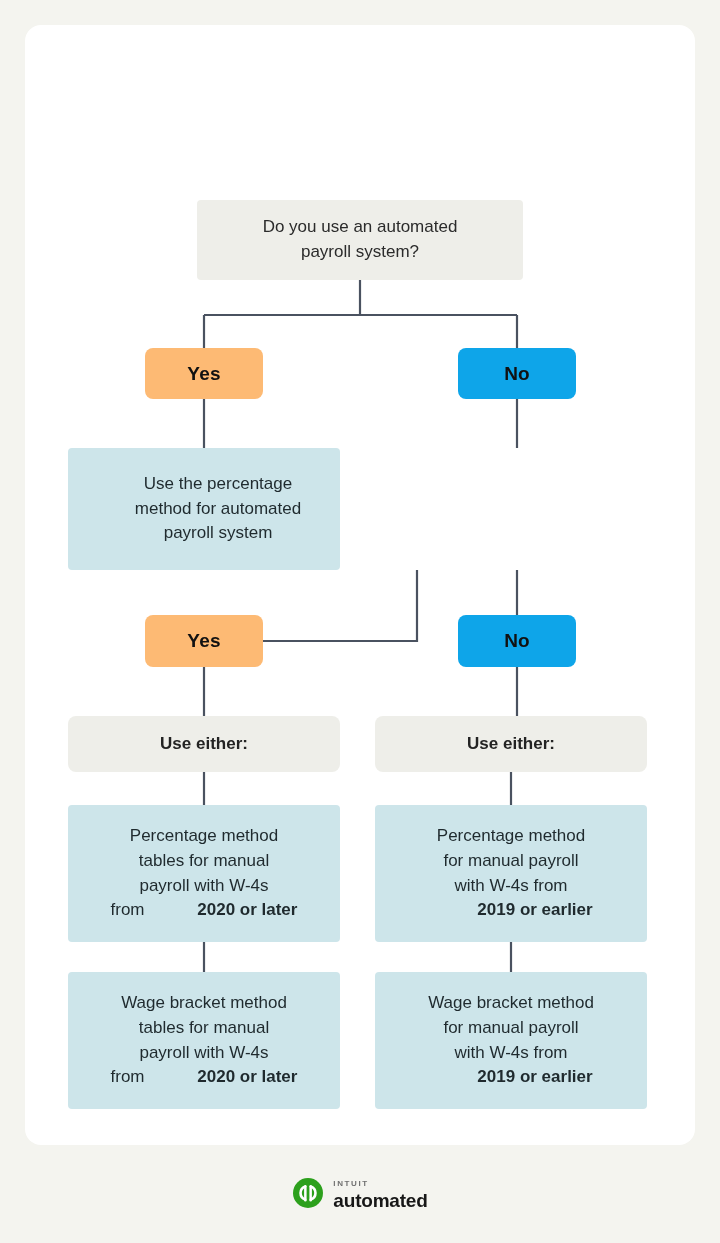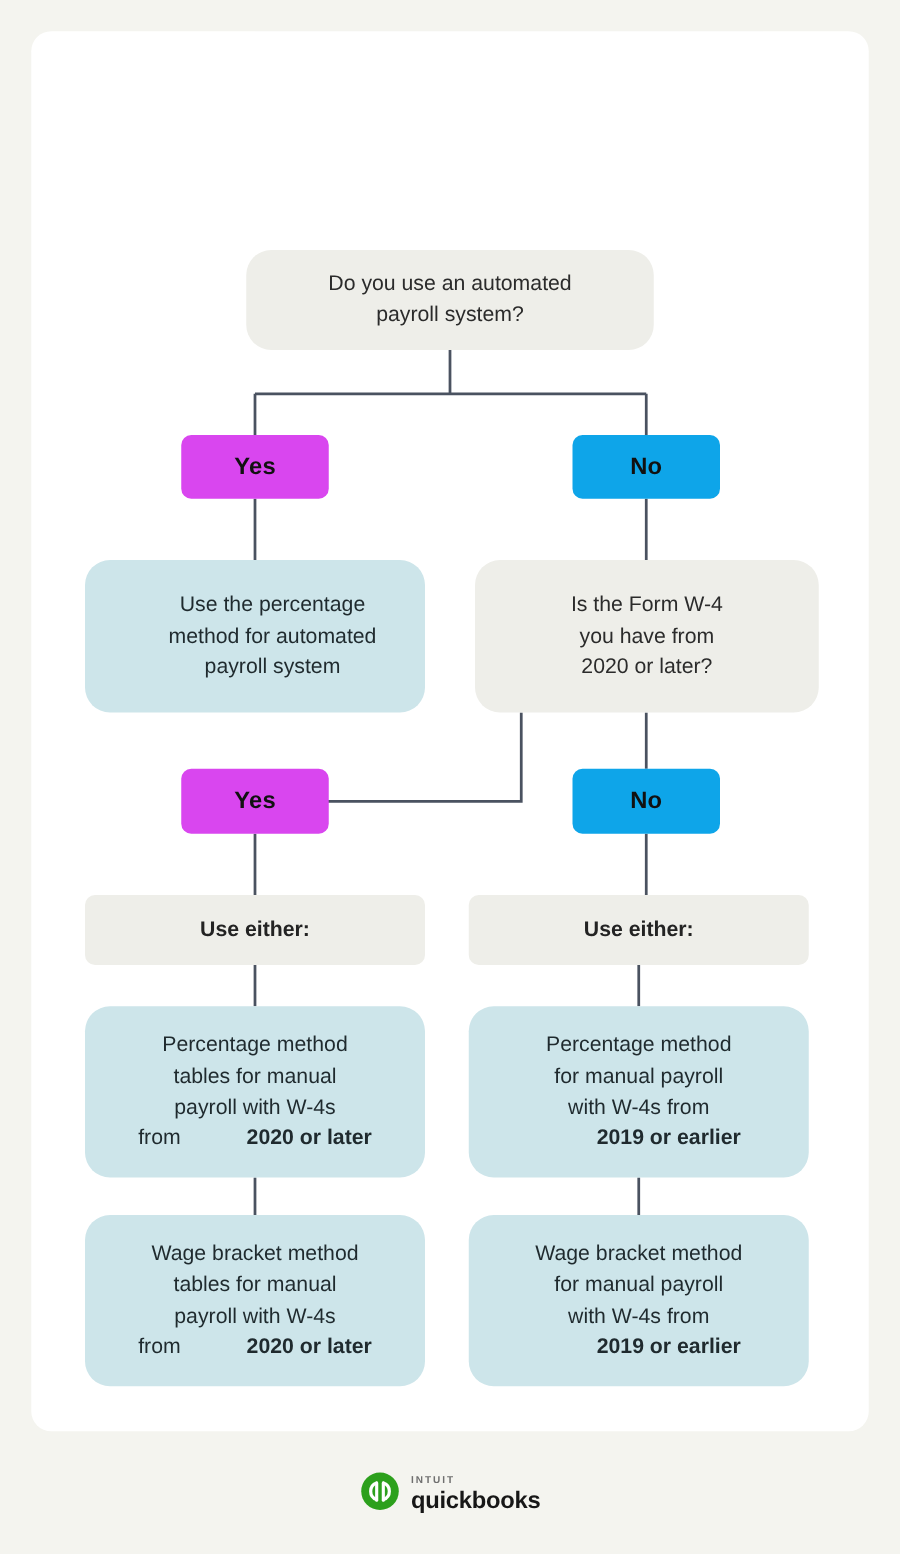--- a/index.html
+++ b/index.html
@@ -54,21 +54,21 @@
     top: 0;
   }
 
   .node {
     position: absolute;
     box-sizing: border-box;
     display: flex;
     align-items: center;
     justify-content: center;
     text-align: center;
-    border-radius: 20px;
+    border-radius: 4px;
   }
   .node .txt {
     display: block;
     width: 100%;
     white-space: pre-line;
   }
 
   
   .q-box {
     background: #eeeee9;
@@ -95,21 +95,21 @@
   }
 
   
   .pill {
     font-size: 19px;
     font-weight: bold;
     color: #111111;
     border-radius: 8px;
     letter-spacing: 0.2px;
   }
-  .pill-yes { background: #d946ef; }
+  .pill-yes { background: #fdba74; }
   .pill-no  { background: #0ea5e9; align-items: center; }
 
   
   .logo {
     position: absolute;
     left: 0;
     top: 1176px;
     width: 720px;
     display: flex;
     align-items: center;
@@ -198,25 +198,20 @@
     <div class="node pill pill-no" style="left:458px; top:348px; width:118px; height:51px;">
       <span class="txt">No</span>
     </div>
 
     <div class="node r-box" style="left:68px; top:448px; width:272px; height:122px;padding-left:28px;">
       <span class="txt">Use the percentage
 method for automated
 payroll system</span>
     </div>
 
-    <div class="node q-box" style="left:380px; top:448px; width:275px; height:122px;">
-      <span class="txt">Is the Form W-4
-you have from
-2020 or later?</span>
-    </div>
 
     <div class="node pill pill-yes" style="left:145px; top:615px; width:118px; height:52px;">
       <span class="txt">Yes</span>
     </div>
 
     <div class="node pill pill-no" style="left:458px; top:615px; width:118px; height:52px;">
       <span class="txt">No</span>
     </div>
 
     <div class="node either-box" style="left:68px; top:716px; width:272px; height:56px;">
@@ -262,17 +257,17 @@
       <circle cx="16" cy="16" r="15" fill="#2ca01c"></circle>
       <g fill="none" stroke="#ffffff" stroke-width="2.6" stroke-linecap="round">
         <path d="M13.2 9.4 a7 7 0 0 0 0 13.2"></path>
         <path d="M18.8 9.4 a7 7 0 0 1 0 13.2"></path>
       </g>
       <rect x="12.1" y="8.2" width="2.5" height="16.2" rx="1.2" fill="#ffffff"></rect>
       <rect x="17.4" y="8.2" width="2.5" height="16.2" rx="1.2" fill="#ffffff"></rect>
     </svg>
     <div class="logo-words">
       <span class="logo-intuit">Intuit</span>
-      <span class="logo-qb">quickbooks</span>
+      <span class="logo-qb">automated</span>
     </div>
   </div>
 
 </div>
 
 </body></html>

